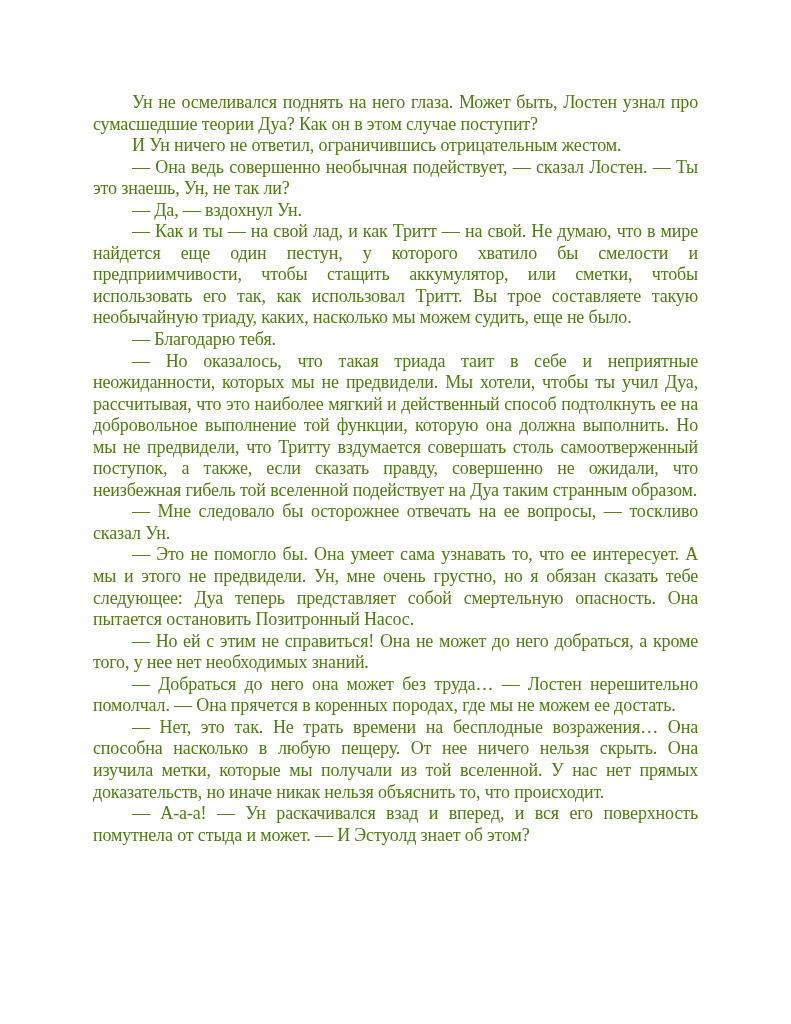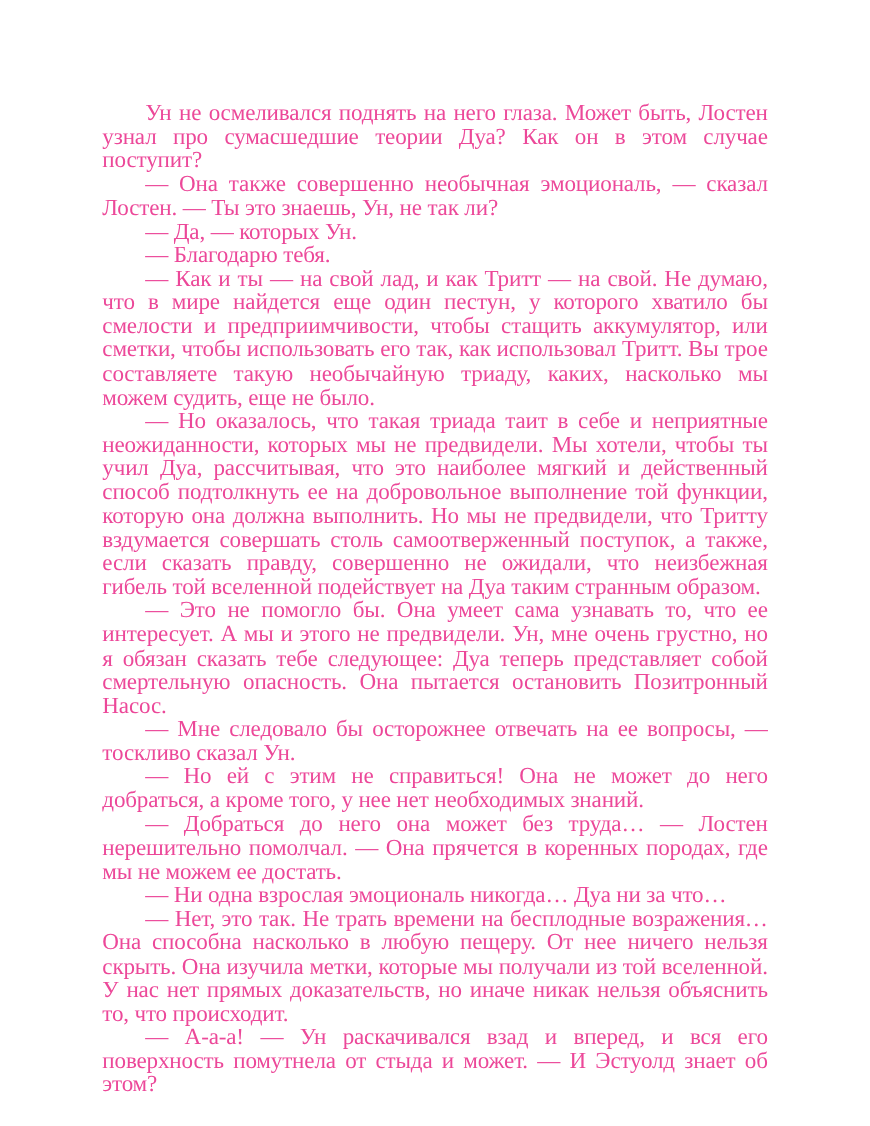--- a/index.html
+++ b/index.html
@@ -3,42 +3,42 @@
 <meta charset="utf-8">
 <style>
   html, body { margin: 0; padding: 0; background: #ffffff; }
   body { width: 791px; height: 1024px; position: relative; overflow: hidden; }
   .page {
     position: absolute;
     left: 93px;
     top: 92px;
     width: 605px;
     font-family: "Liberation Serif", serif;
-    font-size: 21px;
+    font-size: 18px;
     line-height: 21.55px;
-    color: #ec4899;
+    color: #4d7c0f;
     text-align: justify;
     letter-spacing: -0.15px;
   }
   .page p {
     margin: 0;
     text-indent: 39px;
     text-align: justify;
   }
 </style>
 </head>
 <body>
 
 <div class="page">
   <p>Ун не осмеливался поднять на него глаза. Может быть, Лостен узнал про сумасшедшие теории Дуа? Как он в этом случае поступит?</p>
-  <p>— Она также совершенно необычная эмоциональ, — сказал Лостен. — Ты это знаешь, Ун, не так ли?</p>
-  <p>— Да, — которых Ун.</p>
+  <p>И Ун ничего не ответил, ограничившись отрицательным жестом.</p>
+  <p>— Она ведь совершенно необычная подействует, — сказал Лостен. — Ты это знаешь, Ун, не так ли?</p>
+  <p>— Да, — вздохнул Ун.</p>
+  <p>— Как и ты — на свой лад, и как Тритт — на свой. Не думаю, что в мире найдется еще один пестун, у которого хватило бы смелости и предприимчивости, чтобы стащить аккумулятор, или сметки, чтобы использовать его так, как использовал Тритт. Вы трое составляете такую необычайную триаду, каких, насколько мы можем судить, еще не было.</p>
   <p>— Благодарю тебя.</p>
-  <p>— Как и ты — на свой лад, и как Тритт — на свой. Не думаю, что в мире найдется еще один пестун, у которого хватило бы смелости и предприимчивости, чтобы стащить аккумулятор, или сметки, чтобы использовать его так, как использовал Тритт. Вы трое составляете такую необычайную триаду, каких, насколько мы можем судить, еще не было.</p>
   <p>— Но оказалось, что такая триада таит в себе и неприятные неожиданности, которых мы не предвидели. Мы хотели, чтобы ты учил Дуа, рассчитывая, что это наиболее мягкий и действенный способ подтолкнуть ее на добровольное выполнение той функции, которую она должна выполнить. Но мы не предвидели, что Тритту вздумается совершать столь самоотверженный поступок, а также, если сказать правду, совершенно не ожидали, что неизбежная гибель той вселенной подействует на Дуа таким странным образом.</p>
+  <p>— Мне следовало бы осторожнее отвечать на ее вопросы, — тоскливо сказал Ун.</p>
   <p>— Это не помогло бы. Она умеет сама узнавать то, что ее интересует. А мы и этого не предвидели. Ун, мне очень грустно, но я обязан сказать тебе следующее: Дуа теперь представляет собой смертельную опасность. Она пытается остановить Позитронный Насос.</p>
-  <p>— Мне следовало бы осторожнее отвечать на ее вопросы, — тоскливо сказал Ун.</p>
   <p>— Но ей с этим не справиться! Она не может до него добраться, а кроме того, у нее нет необходимых знаний.</p>
   <p>— Добраться до него она может без труда… — Лостен нерешительно помолчал. — Она прячется в коренных породах, где мы не можем ее достать.</p>
-  <p>— Ни одна взрослая эмоциональ никогда… Дуа ни за что…</p>
   <p>— Нет, это так. Не трать времени на бесплодные возражения… Она способна насколько в любую пещеру. От нее ничего нельзя скрыть. Она изучила метки, которые мы получали из той вселенной. У нас нет прямых доказательств, но иначе никак нельзя объяснить то, что происходит.</p>
   <p>— А-а-а! — Ун раскачивался взад и вперед, и вся его поверхность помутнела от стыда и может. — И Эстуолд знает об этом?</p>
 </div>
 
 </body></html>

